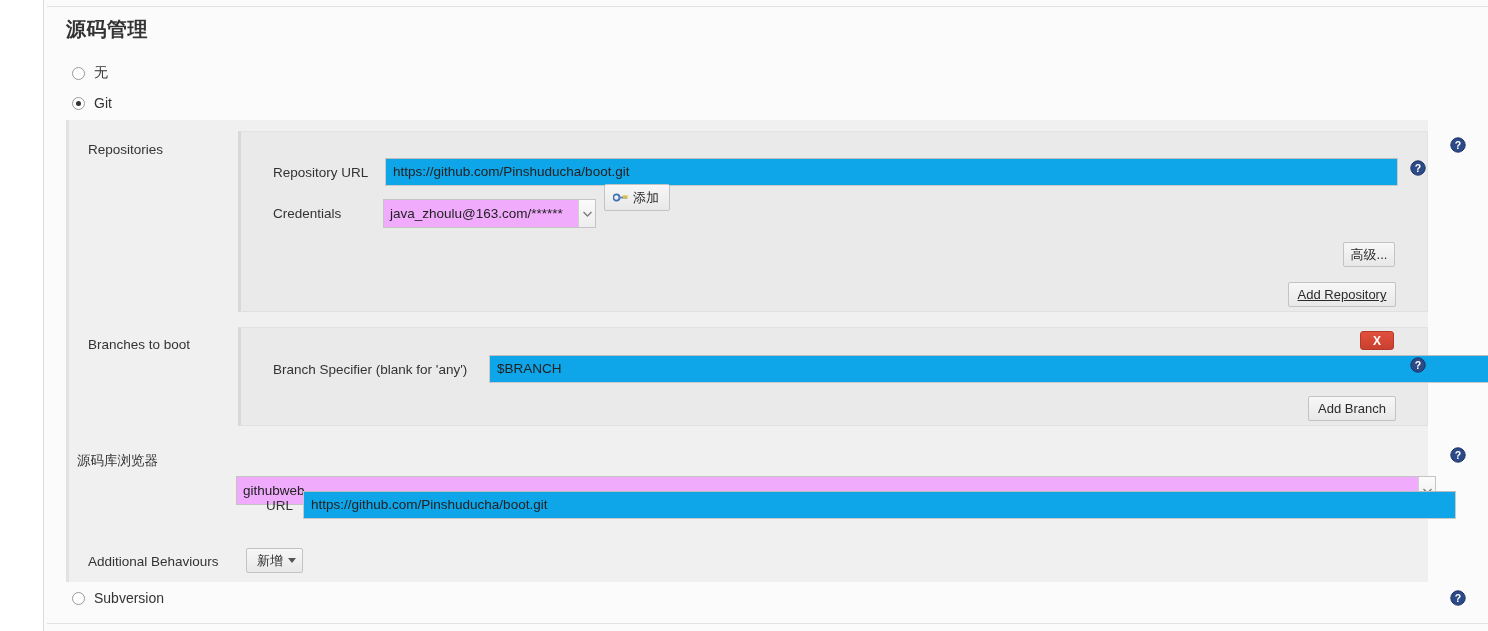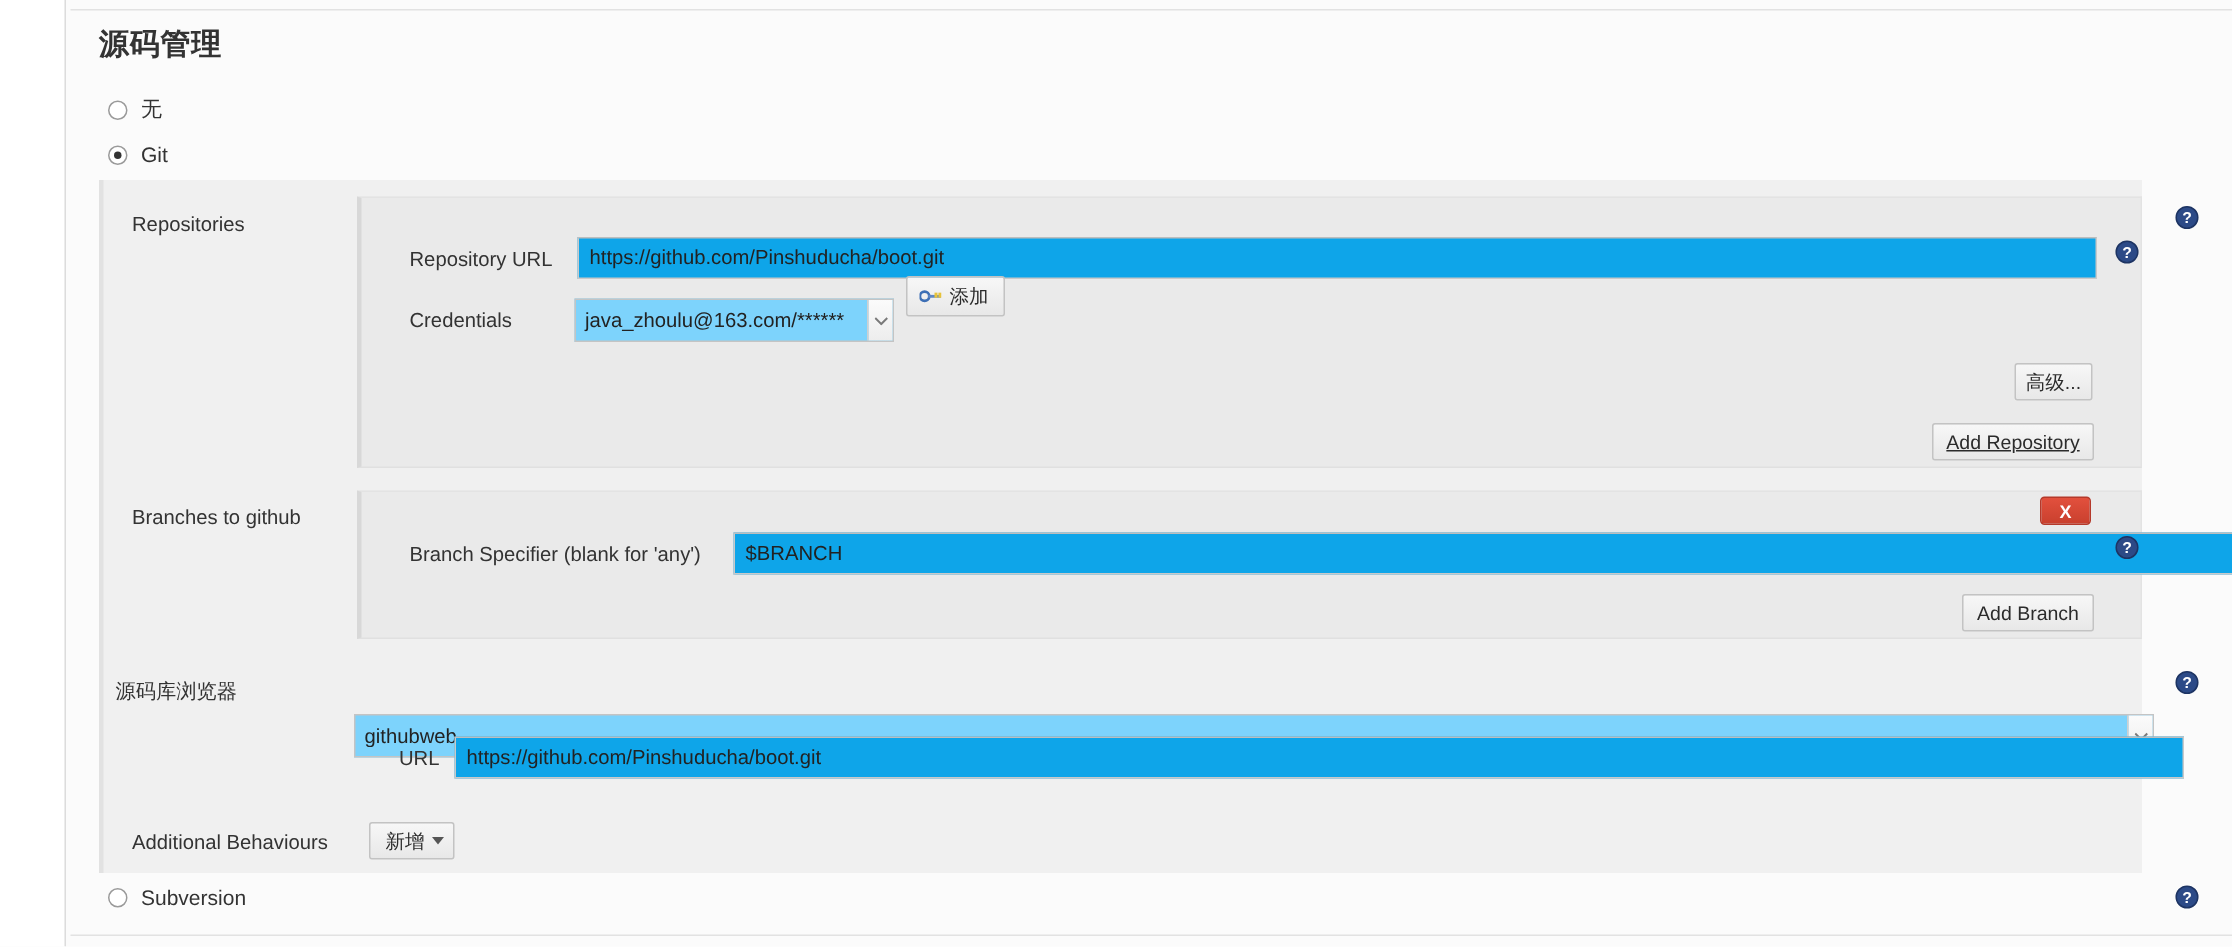--- a/index.html
+++ b/index.html
@@ -126,21 +126,21 @@
     line-height: 1;
     display: flex;
     align-items: center;
     font-family: "Liberation Sans", sans-serif;
     cursor: text;
   }
 
   
   .combo {
     position: absolute;
-    background: #7dd3fc;
+    background: #f0abfc;
     border: 1px solid #c4c4c4;
     display: flex;
     align-items: center;
     font-size: 13.5px;
     color: #222222;
     cursor: pointer;
   }
   .combo .combo-text {
     flex: 1 1 auto;
     padding: 0 6px;
@@ -268,21 +268,21 @@
   </div>
 
   <div class="btn" style="left:1343px; top:242px; width:52px; height:25px;">
     <span>高级...</span>
   </div>
 
   <div class="btn" style="left:1288px; top:282px; width:108px; height:25px;text-decoration:underline;">
     <span>Add Repository</span>
   </div>
 
-  <div class="row-label" style="left:88px; top:337px;">Branches to github</div>
+  <div class="row-label" style="left:88px; top:337px;">Branches to boot</div>
 
   <div class="inner-panel" style="left:238px; top:327px; width:1190px; height:99px;"></div>
 
   <div class="btn-red" style="left:1360px; top:331px; width:34px; height:19px;">
     <span>X</span>
   </div>
 
   <div class="field-label" style="left:273px; top:362px; width:210px; text-align:left;">Branch Specifier (blank for 'any')</div>
   <div class="txt-input" style="left:489px; top:355px; width:1013px; height:28px;">$BRANCH</div>
   <span class="help-icon" style="left:1410px; top:357px;">

